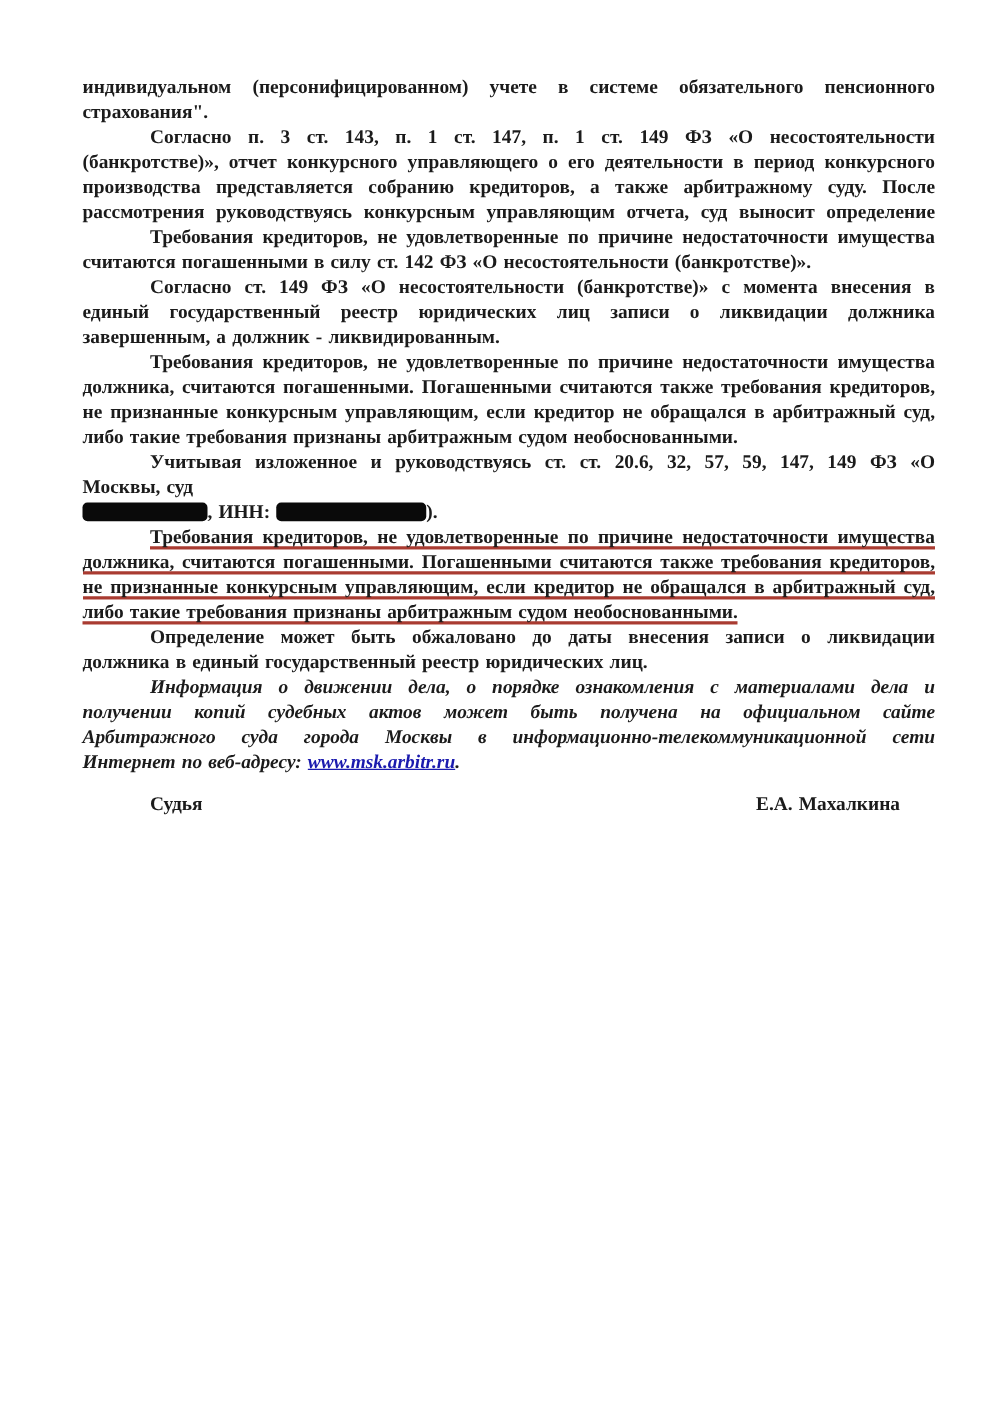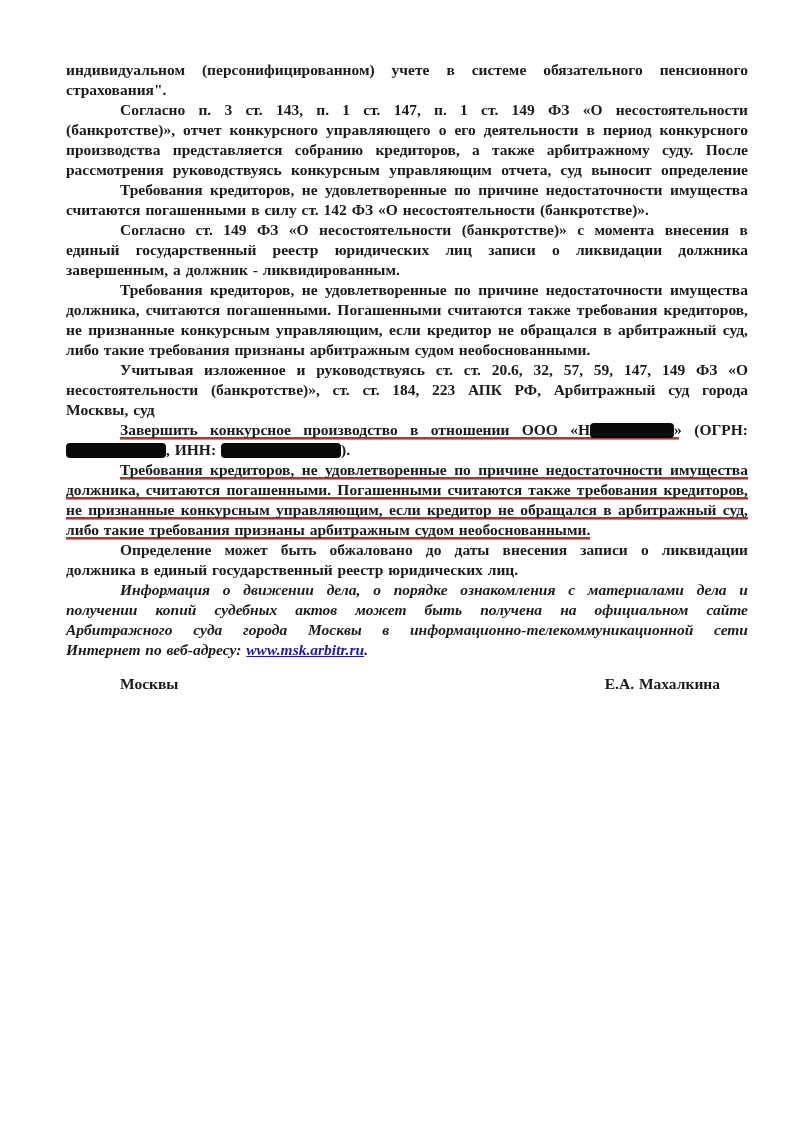--- a/index.html
+++ b/index.html
@@ -97,27 +97,23 @@
   <div class="ln ind">Согласно ст. 149 ФЗ «О несостоятельности (банкротстве)» с момента внесения в</div>
   <div class="ln">единый государственный реестр юридических лиц записи о ликвидации должника</div>
   <div class="ln last">завершенным, а должник - ликвидированным.</div>
 
   <div class="ln ind">Требования кредиторов, не удовлетворенные по причине недостаточности имущества</div>
   <div class="ln">должника, считаются погашенными. Погашенными считаются также требования кредиторов,</div>
   <div class="ln">не признанные конкурсным управляющим, если кредитор не обращался в арбитражный суд,</div>
   <div class="ln last">либо такие требования признаны арбитражным судом необоснованными.</div>
 
   <div class="ln ind">Учитывая изложенное и руководствуясь ст. ст. 20.6, 32, 57, 59, 147, 149 ФЗ «О</div>
-  <div class="ln">несостоятельности (банкротстве)», ст. ст. 184, 223 АПК РФ, Арбитражный суд города</div>
   <div class="ln last">Москвы, суд</div>
 
 
-  <div class="ln ind redline partial">
-    <span>Завершить конкурсное производство в отношении ООО «Н</span><span class="redact w-company"></span><span>»</span><span> (ОГРН:</span>
-  </div>
   <div class="ln last">
     <span class="redact w-ogrn"></span><span>, ИНН: </span><span class="redact w-inn"></span><span>).</span>
   </div>
 
   <div class="ln ind redline">Требования кредиторов, не удовлетворенные по причине недостаточности имущества</div>
   <div class="ln redline">должника, считаются погашенными. Погашенными считаются также требования кредиторов,</div>
   <div class="ln redline">не признанные конкурсным управляющим, если кредитор не обращался в арбитражный суд,</div>
   <div class="ln last">
     <span class="red-inline">либо такие требования признаны арбитражным судом необоснованными.</span>
   </div>
@@ -126,17 +122,17 @@
   <div class="ln last">должника в единый государственный реестр юридических лиц.</div>
 
   <div class="ln ind italic">Информация о движении дела, о порядке ознакомления с материалами дела и</div>
   <div class="ln italic">получении копий судебных актов может быть получена на официальном сайте</div>
   <div class="ln italic">Арбитражного суда города Москвы в информационно-телекоммуникационной сети</div>
   <div class="ln last italic">
     <span>Интернет по веб-адресу: </span><span class="link">www.msk.arbitr.ru</span><span>.</span>
   </div>
 
   <div class="sig">
-    <span>Москвы</span>
+    <span>Судья</span>
     <span>Е.А. Махалкина</span>
   </div>
 
 </div>
 
 </body></html>

